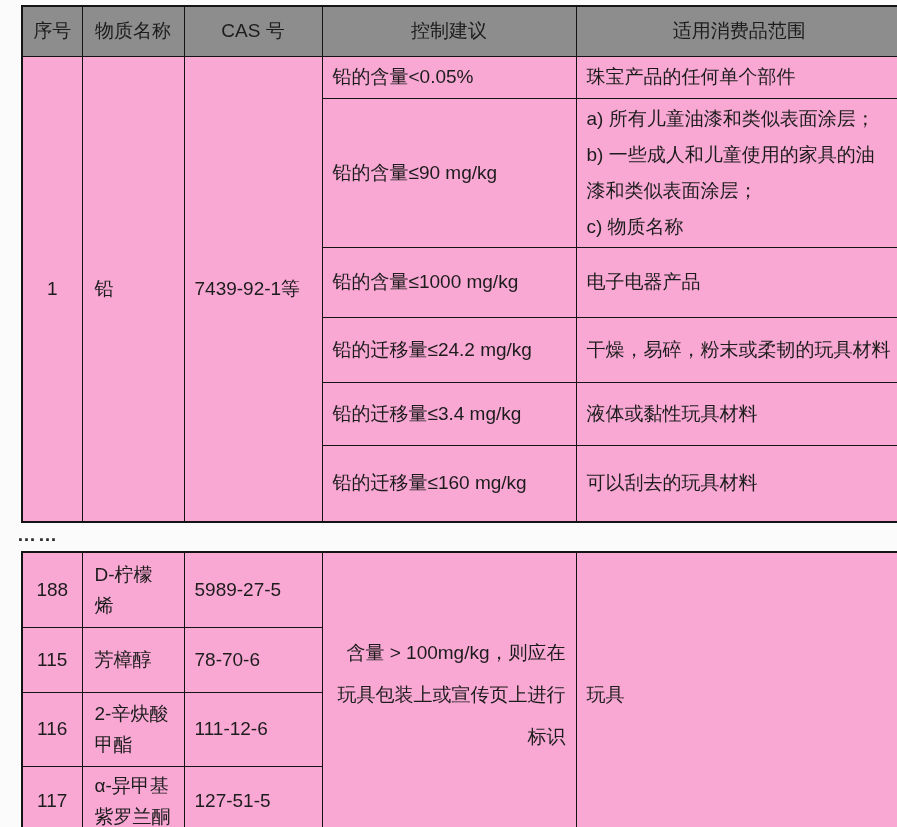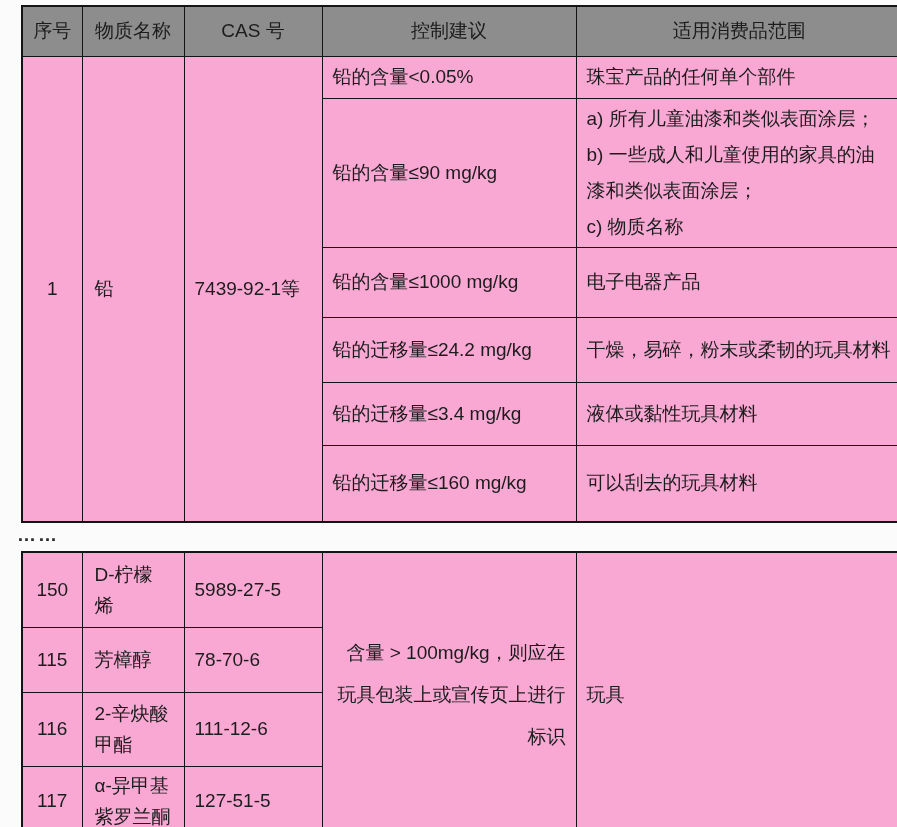--- a/index.html
+++ b/index.html
@@ -139,21 +139,21 @@
 <table class="t2">
   <colgroup>
     <col class="c1">
       <col class="c2">
       <col class="c3">
       <col class="c4">
       <col class="c5">
   </colgroup>
   <tbody>
     <tr class="s1">
-      <td class="center">150</td>
+      <td class="center">188</td>
       <td class="name pre lh31">D-柠檬
 烯</td>
       <td>5989-27-5</td>
       <td rowspan="4" class="pre lh42">含量 &gt; 100mg/kg，则应在
 玩具包装上或宣传页上进行
 标识</td>
       <td rowspan="4">玩具</td>
     </tr>
     <tr class="s2">
       <td class="center">115</td>

